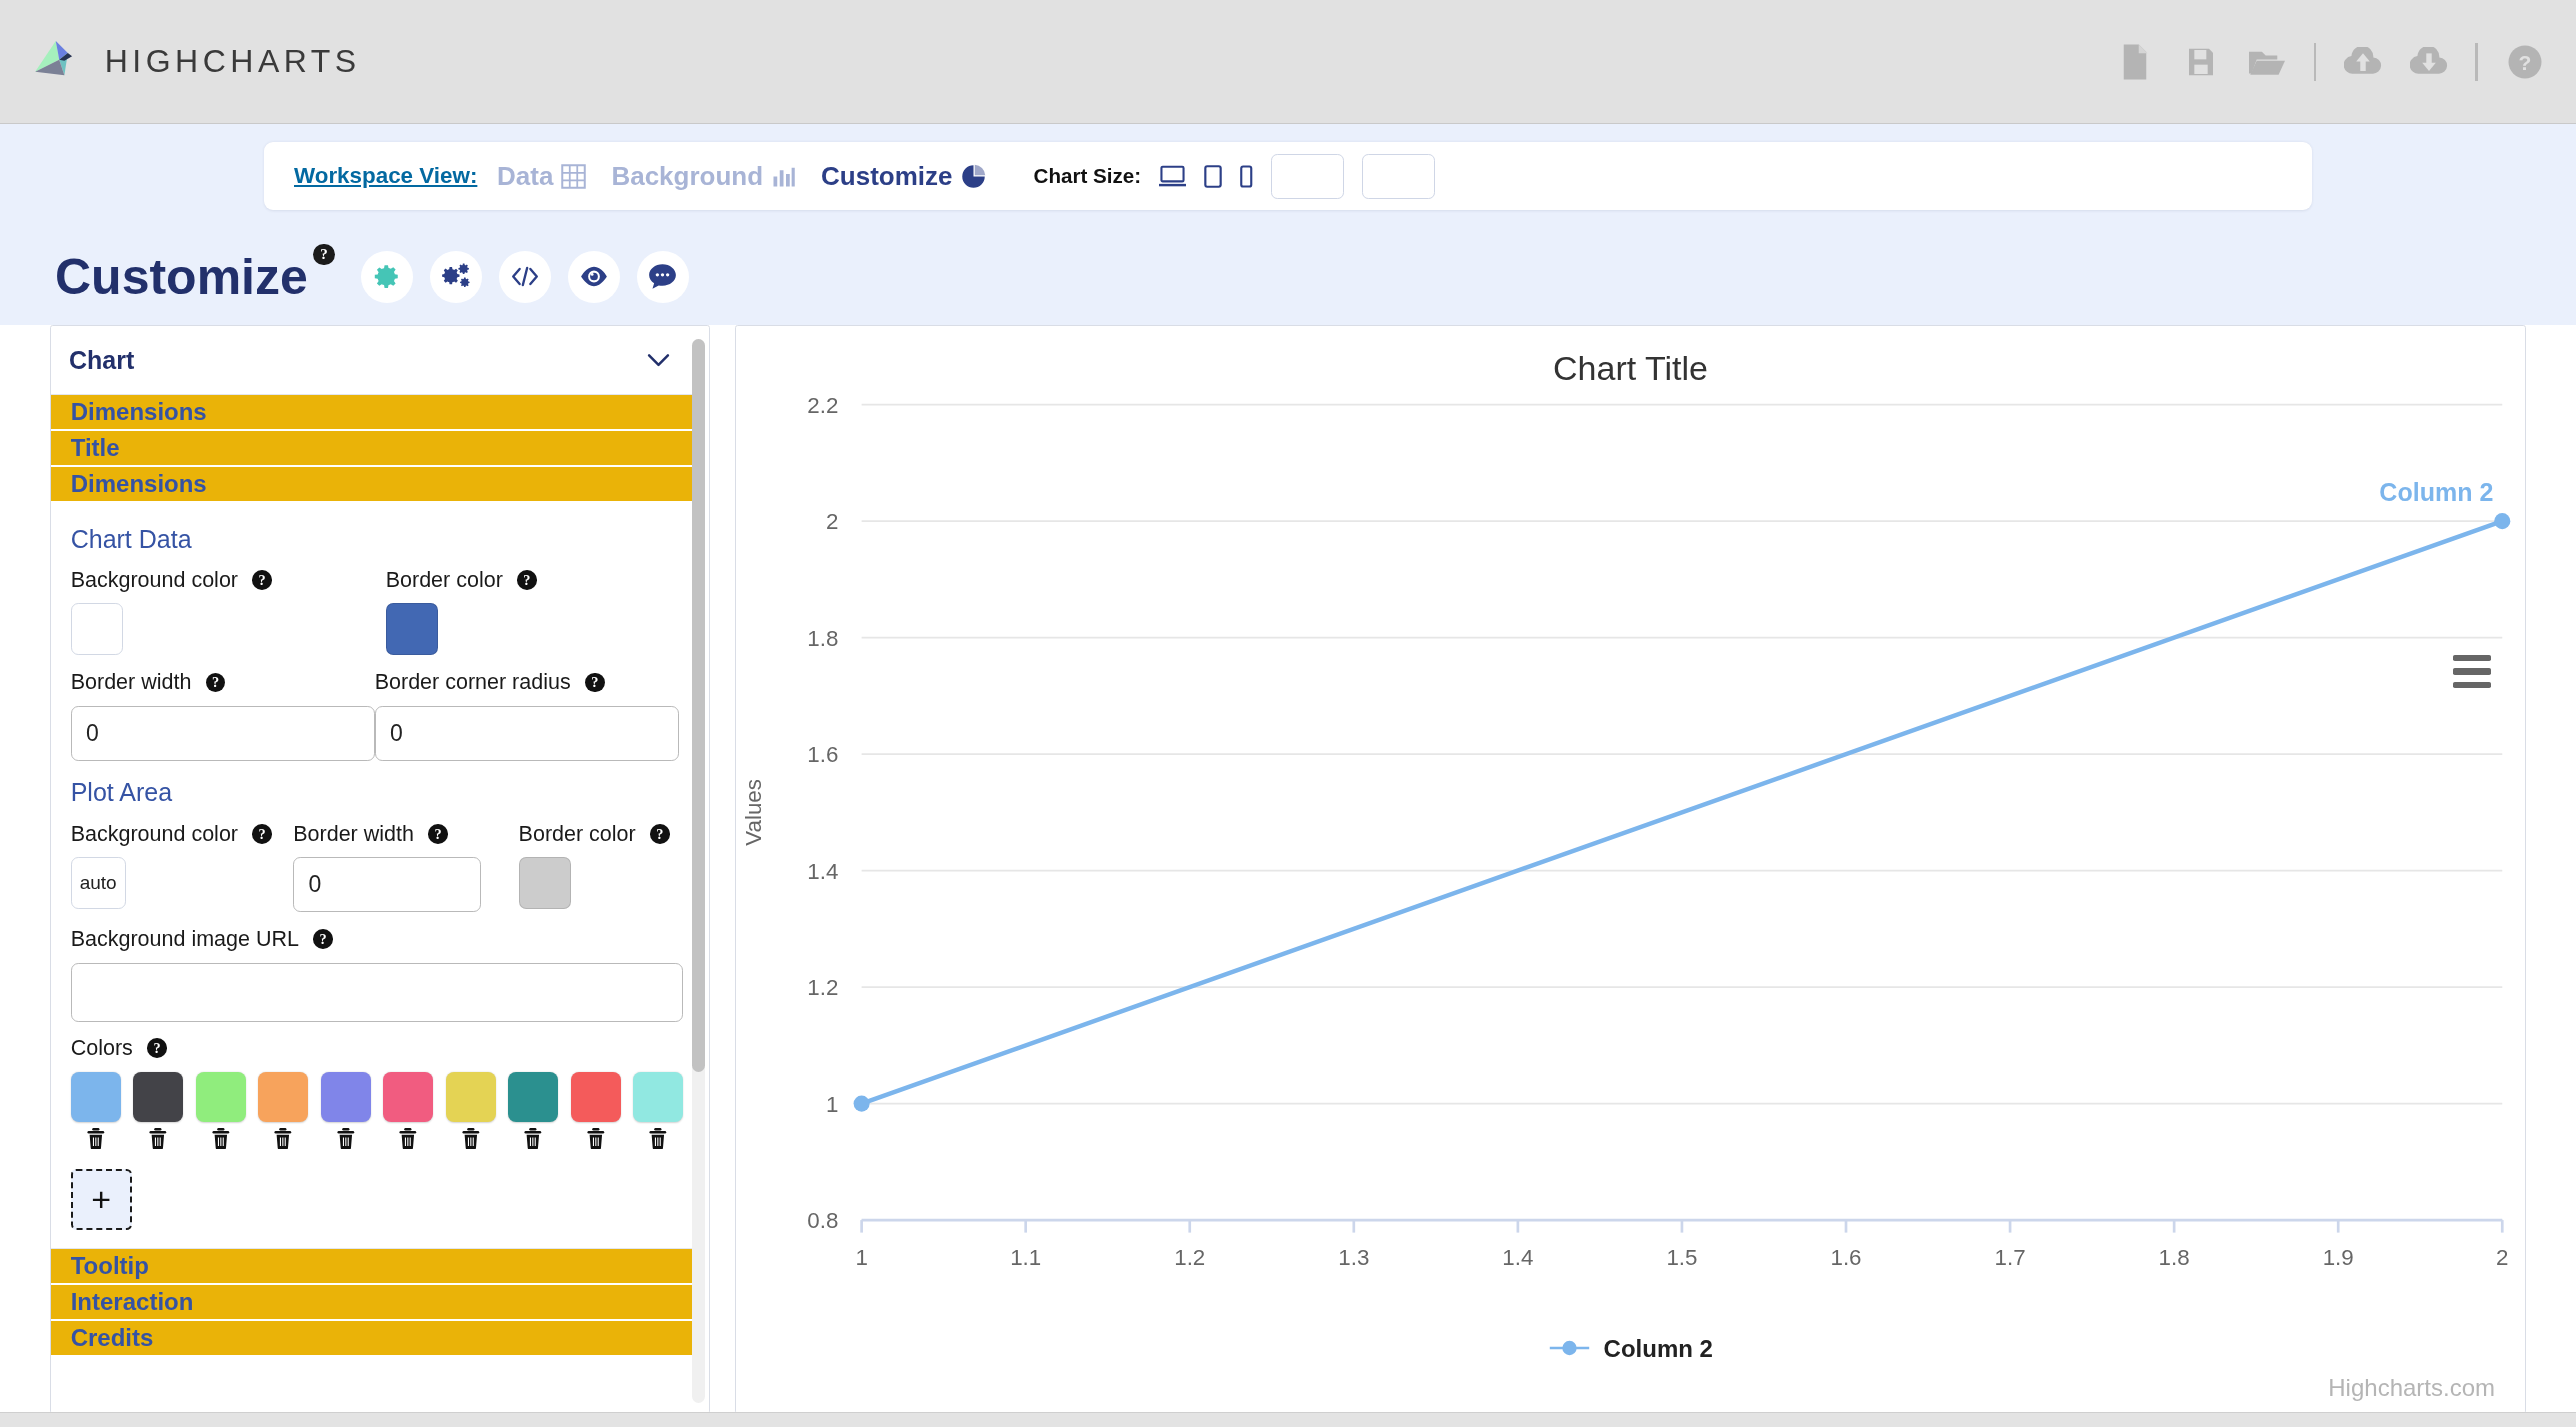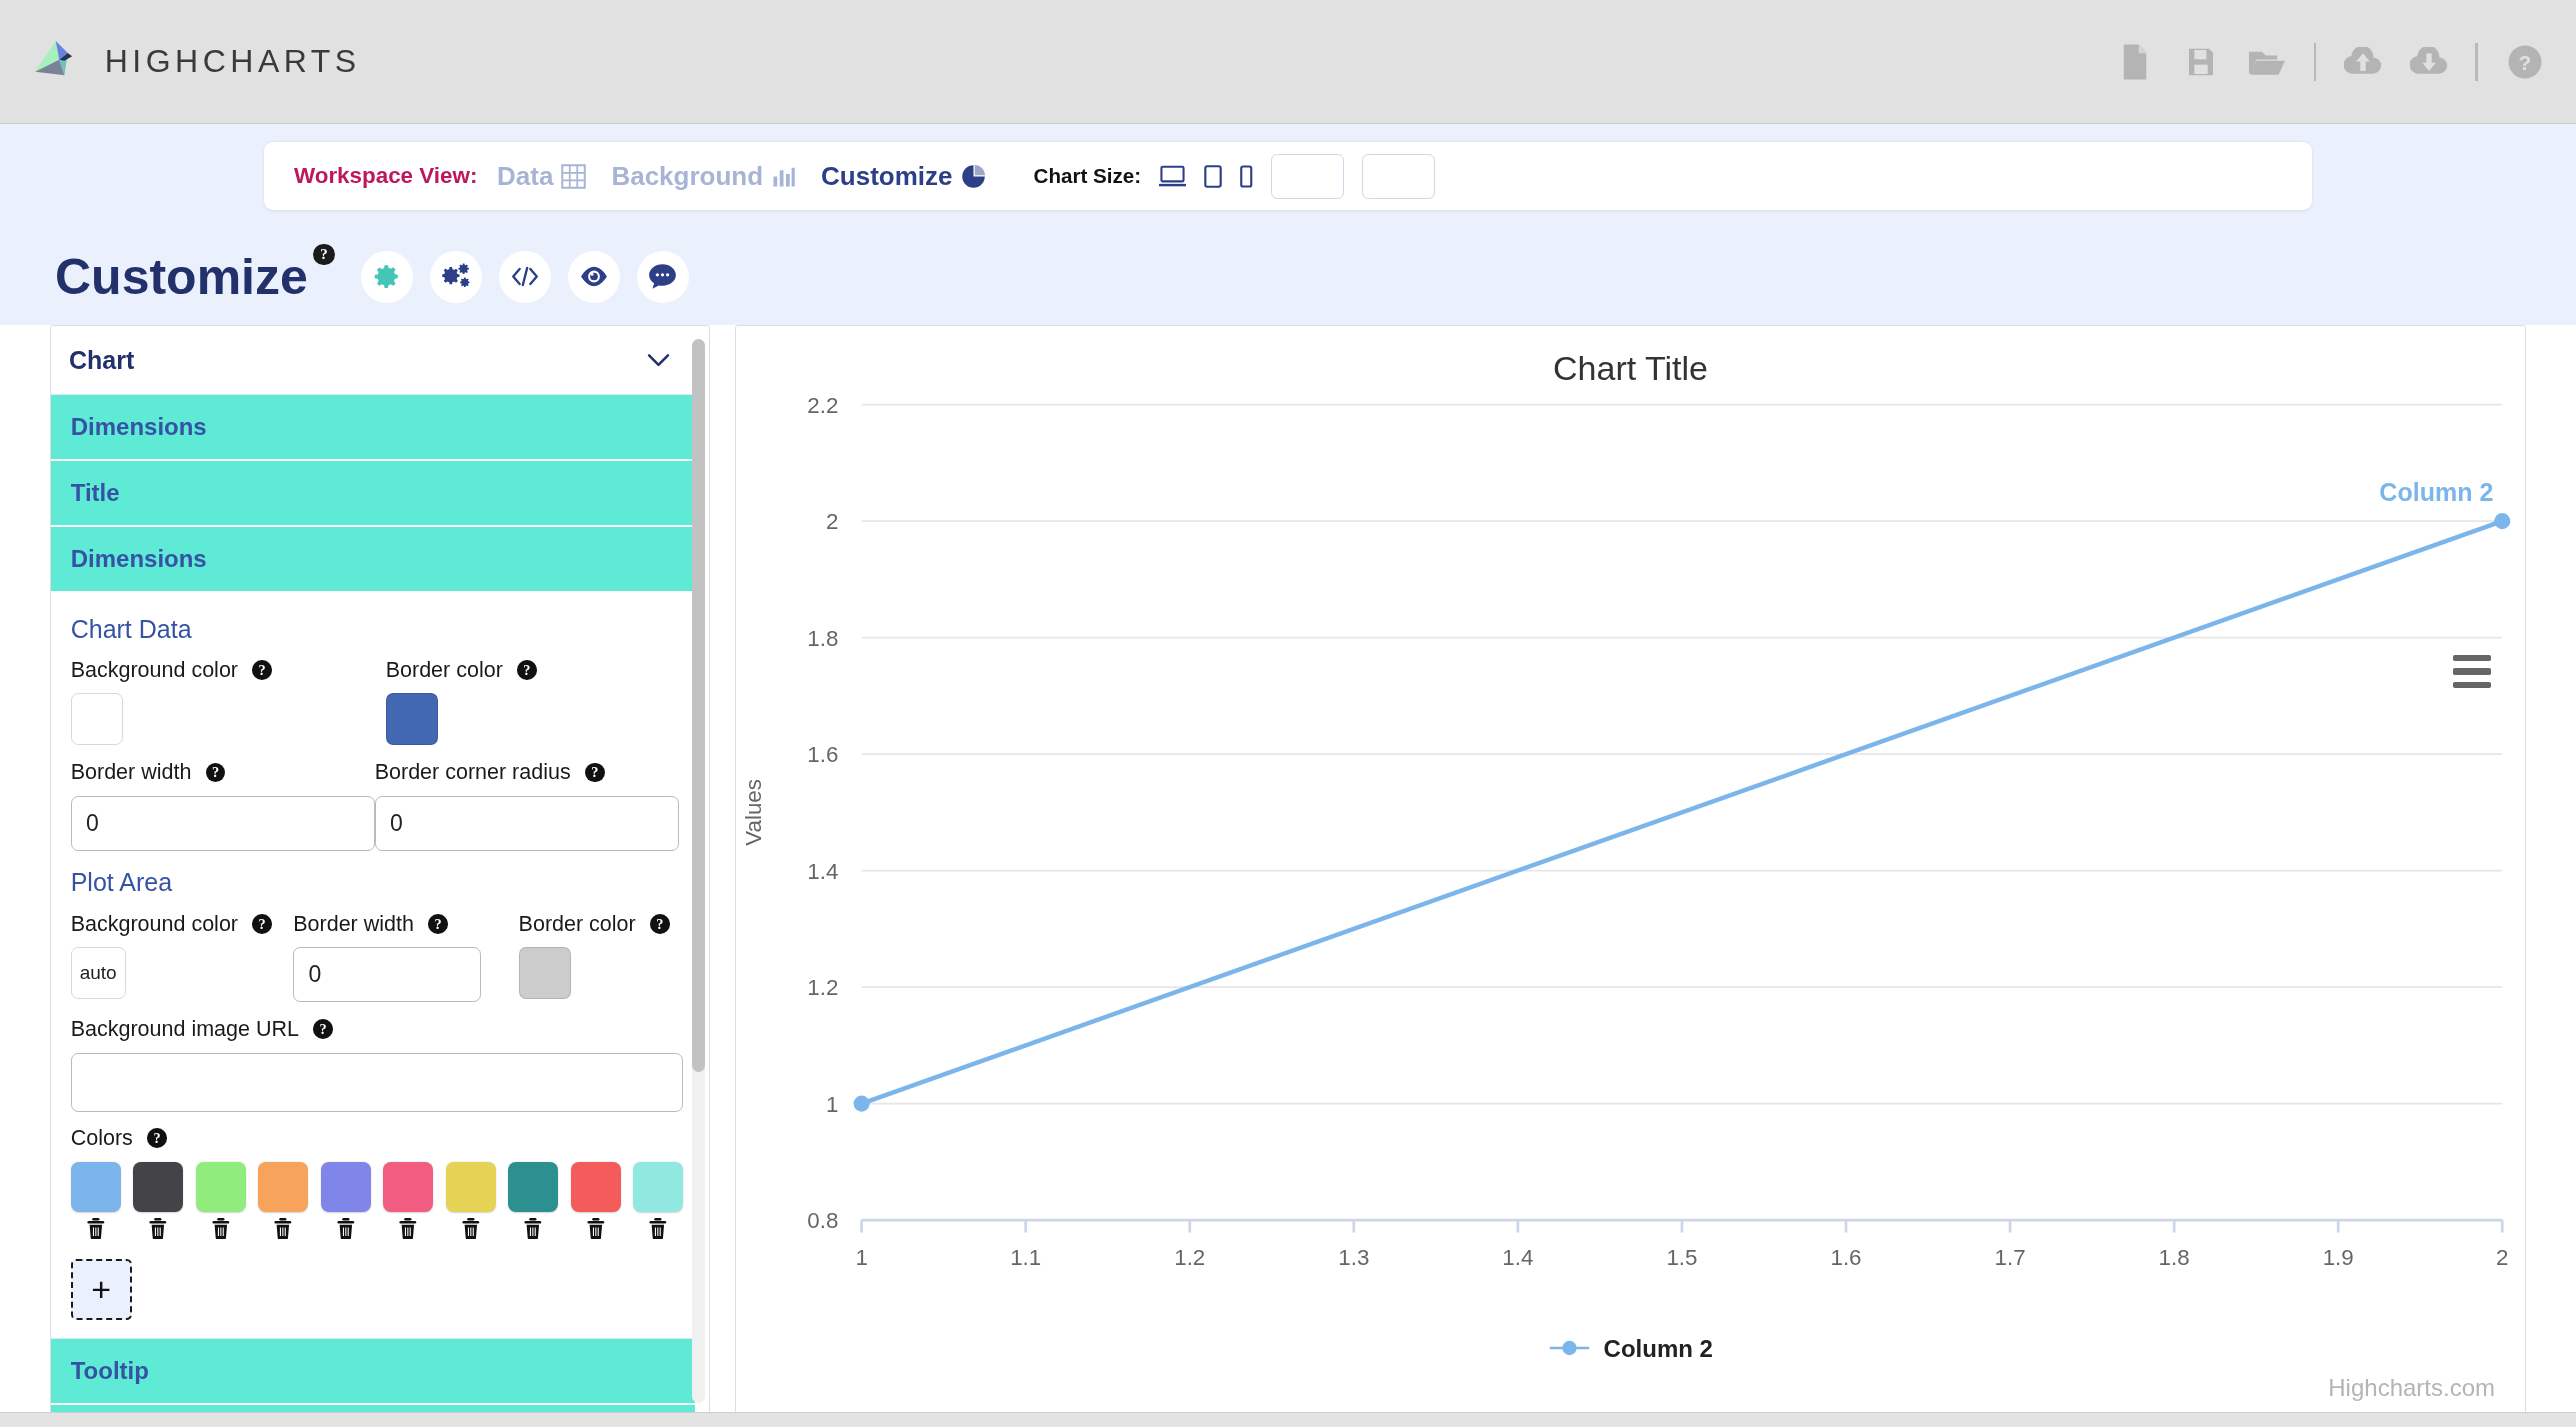--- a/index.html
+++ b/index.html
@@ -42,21 +42,21 @@
   }
   .ws-bar {
     background: #ffffff;
     border-radius: 9px;
     height: 68px;
     width: 2048px;
     display: flex; align-items: center;
     padding: 0 30px;
     box-shadow: 0 0.9px 2.7px rgba(40,50,90,.10);
   }
-  .ws-label { font-size: 22.4px; font-weight: 700; color: #be185d; margin-right: 19.7px; }
+  .ws-label { font-size: 22.4px; font-weight: 700; color: #0369a1; margin-right: 19.7px; text-decoration: underline; }
   .ws-item {
     display: flex; align-items: center; gap: 8px;
     font-size: 26px; font-weight: 700; color: #a8b4d6;
     margin-right: 25px; cursor: pointer;
   }
   .ws-item.active { color: #2c3f87; }
   .ws-item svg { display:block; }
   .ws-size-label { font-size: 20.6px; font-weight: 700; color: #111; margin: 0 18px 0 23px; }
   .size-icons { display:flex; align-items:center; gap: 18px; }
   .size-icons svg { display:block; fill:#2c3f87; cursor:pointer; }
@@ -119,22 +119,22 @@
   }
   .sb-inner { position:absolute; inset:0 14.3px 0 0; overflow:hidden; }
   .sb-head {
     height: 68px; display:flex; align-items:center; justify-content: space-between;
     padding: 0 25px 0 18px;
     font-size: 25px; font-weight: 700; color:#22306b;
   }
   .chev { color:#22306b; font-size: 23px; }
   .accordion { border-top: 0.9px solid #e2e6ef; }
   .acc-row {
-    background: #5eead4;
-    height: 66px; display:flex; align-items:center;
+    background: #eab308;
+    height: 36px; display:flex; align-items:center;
     padding-left: 19.7px;
     font-size: 24px; font-weight: 700; color: #3553a4;
     border-bottom: 2.7px solid #ffffff;
     cursor: pointer;
   }
   .panel { padding: 9px 25px 0 19.7px; }
   .grp-title { font-size: 25px; color:#3553a4; font-weight:400; margin: 12.5px 0 14.3px; }
   .fld-row { display:flex; }
   .fld { margin-bottom: 5.4px; }
   .fld-label {

